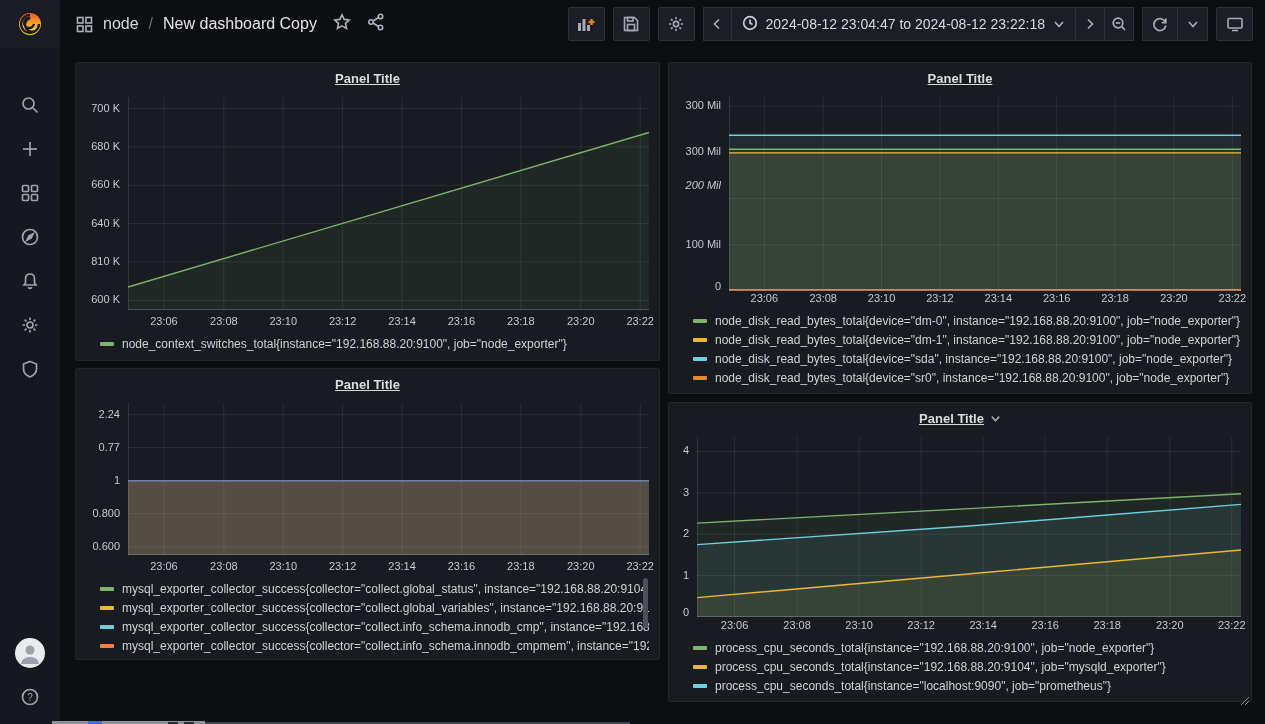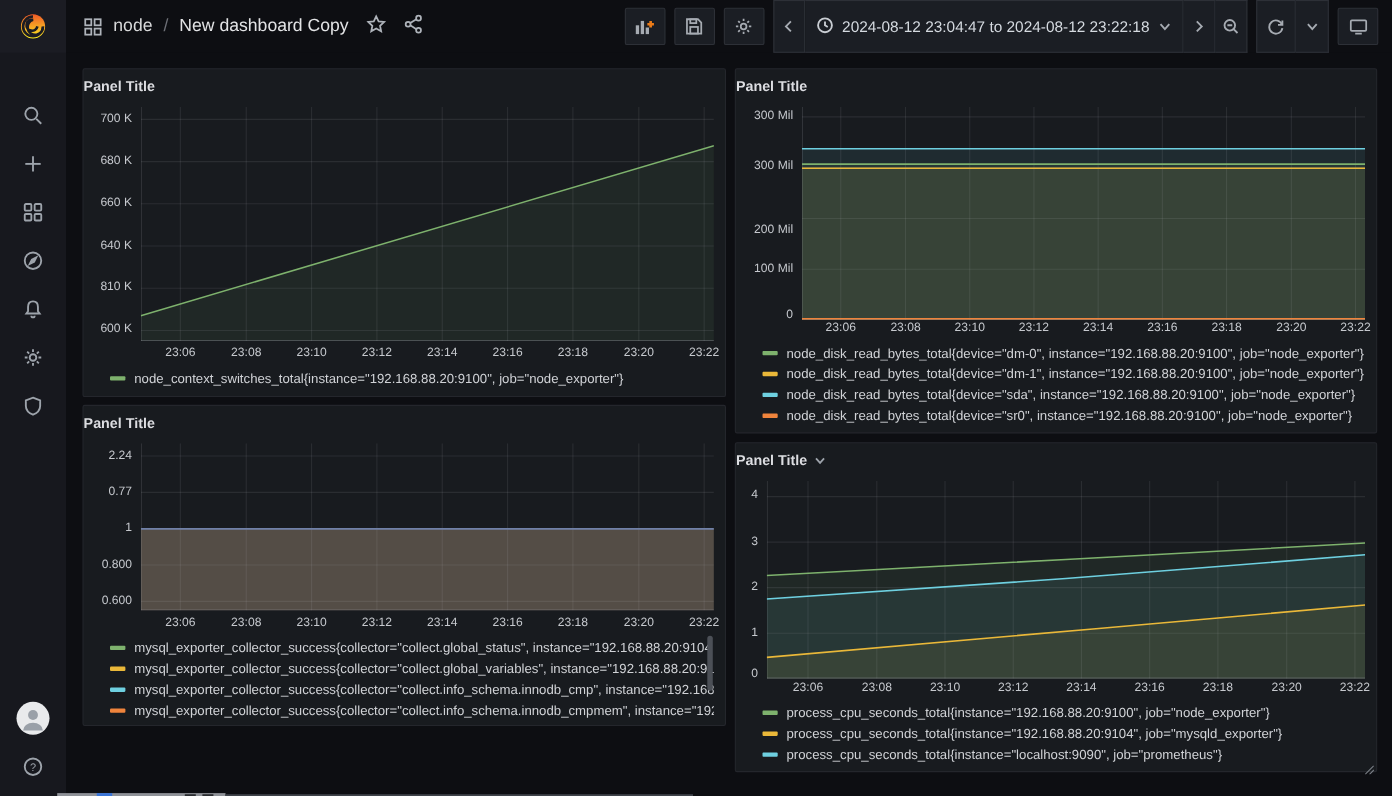--- a/index.html
+++ b/index.html
@@ -20,37 +20,37 @@
   .crumbs { display:flex; align-items:center; gap:10px; font-size:16px; }
   .crumb-grid { display:flex; align-items:center; }
   .crumb-sep { color:#6e7077; }
   .crumb-title { color:#e3e4e6; }
   .crumb-actions { display:flex; align-items:center; gap:16px; margin-left:16px; }
   .hicon svg { stroke:#aeb3ba; fill:none; stroke-width:1.6; }
   .toolbar { margin-left:auto; display:flex; align-items:center; gap:8px; }
   .tbtn { width:37px; height:34px; background:#1b1e24; border:1px solid #2d3037; border-radius:2px;
     display:flex; align-items:center; justify-content:center; cursor:pointer; }
   .tbtn svg { stroke:#a6abb2; fill:none; stroke-width:1.6; }
-  .tgroup { display:flex; align-items:stretch; height:48px; }
+  .tgroup { display:flex; align-items:stretch; height:34px; }
   .tgroup .seg { background:#1b1e24; border:1px solid #2d3037; display:flex; align-items:center; justify-content:center; cursor:pointer; }
   .tgroup .seg + .seg { border-left:none; }
   .seg.arrow { width:29px; }
   .seg.timebox { padding:0 10px; gap:8px; font-size:14px; color:#d5dae0; white-space:nowrap; }
   .seg svg { stroke:#a6abb2; fill:none; stroke-width:1.7; }
   .timebox .clock svg { stroke:#c9cdd3; }
   .chev { display:inline-flex; }
 
   
   .dash { position:absolute; left:60px; top:48px; width:1205px; height:676px; }
   .panel { position:absolute; background:#181b1f; border:1px solid #24262c; border-radius:2px; display:flex; flex-direction:column; }
   .p1 { left:15px;  top:14px;  width:585px; height:299px; }
   .p2 { left:608px; top:14px;  width:584px; height:332px; }
   .p3 { left:15px;  top:320px; width:585px; height:292px; }
   .p4 { left:608px; top:354px; width:584px; height:300px; }
-  .ptitle-row { height:30px; flex:0 0 30px; display:flex; align-items:center; gap:6px; cursor:pointer; }
+  .ptitle-row { height:30px; flex:0 0 30px; display:flex; align-items:center; justify-content:center; gap:6px; cursor:pointer;text-decoration:underline; }
   .ptitle { font-size:13px; font-weight:700; color:#dcdde1; }
   .ptitle-row svg { stroke:#9da3ab; fill:none; stroke-width:1.8; }
   .pbody { flex:1; display:flex; flex-direction:column; padding:4px 10px 4px 6px; min-height:0; }
   .chart-wrap { flex:1; display:flex; min-height:0; }
   .ylabels { position:relative; flex:0 0 46px; }
   .p2 .ylabels { flex-basis:54px; }
   .p4 .ylabels { flex-basis:22px; }
   .ytick { position:absolute; right:8px; font-size:11px; color:#c6c9ce; white-space:nowrap; }
   .plot-col { flex:1; display:flex; flex-direction:column; min-width:0; }
   .plot { flex:1; position:relative; min-height:0; }
@@ -328,21 +328,21 @@
 
   <section class="panel p2">
     <div class="ptitle-row">
       <span class="ptitle">Panel Title</span>
     </div>
     <div class="pbody">
       <div class="chart-wrap">
         <div class="ylabels">
             <div class="ytick" style="top: 183px;">0</div>
             <div class="ytick" style="top: 140.81px;">100 Mil</div>
-            <div class="ytick" style="top: 106px;">200 Mil</div>
+            <div class="ytick" style="top: 82px; font-style: italic;">200 Mil</div>
             <div class="ytick" style="top: 48.4286px;">300 Mil</div>
             <div class="ytick" style="top: 2.2381px;">300 Mil</div>
           </div>
         <div class="plot-col">
           <div class="plot">
               <svg width="512" height="194">
                 <path d="M0.0,52.2L512.0,52.2L512.0,194L0.0,194Z" fill="#7EB26D" fill-opacity="0.09" stroke="none"></path>
                 <path d="M0.0,55.9L512.0,55.9L512.0,194L0.0,194Z" fill="#EAB839" fill-opacity="0.09" stroke="none"></path>
                 <path d="M0.0,38.3L512.0,38.3L512.0,194L0.0,194Z" fill="#6ED0E0" fill-opacity="0.09" stroke="none"></path>
                 <path d="M0.0,192.8L512.0,192.8L512.0,194L0.0,194Z" fill="#EF843C" fill-opacity="0.09" stroke="none"></path>

